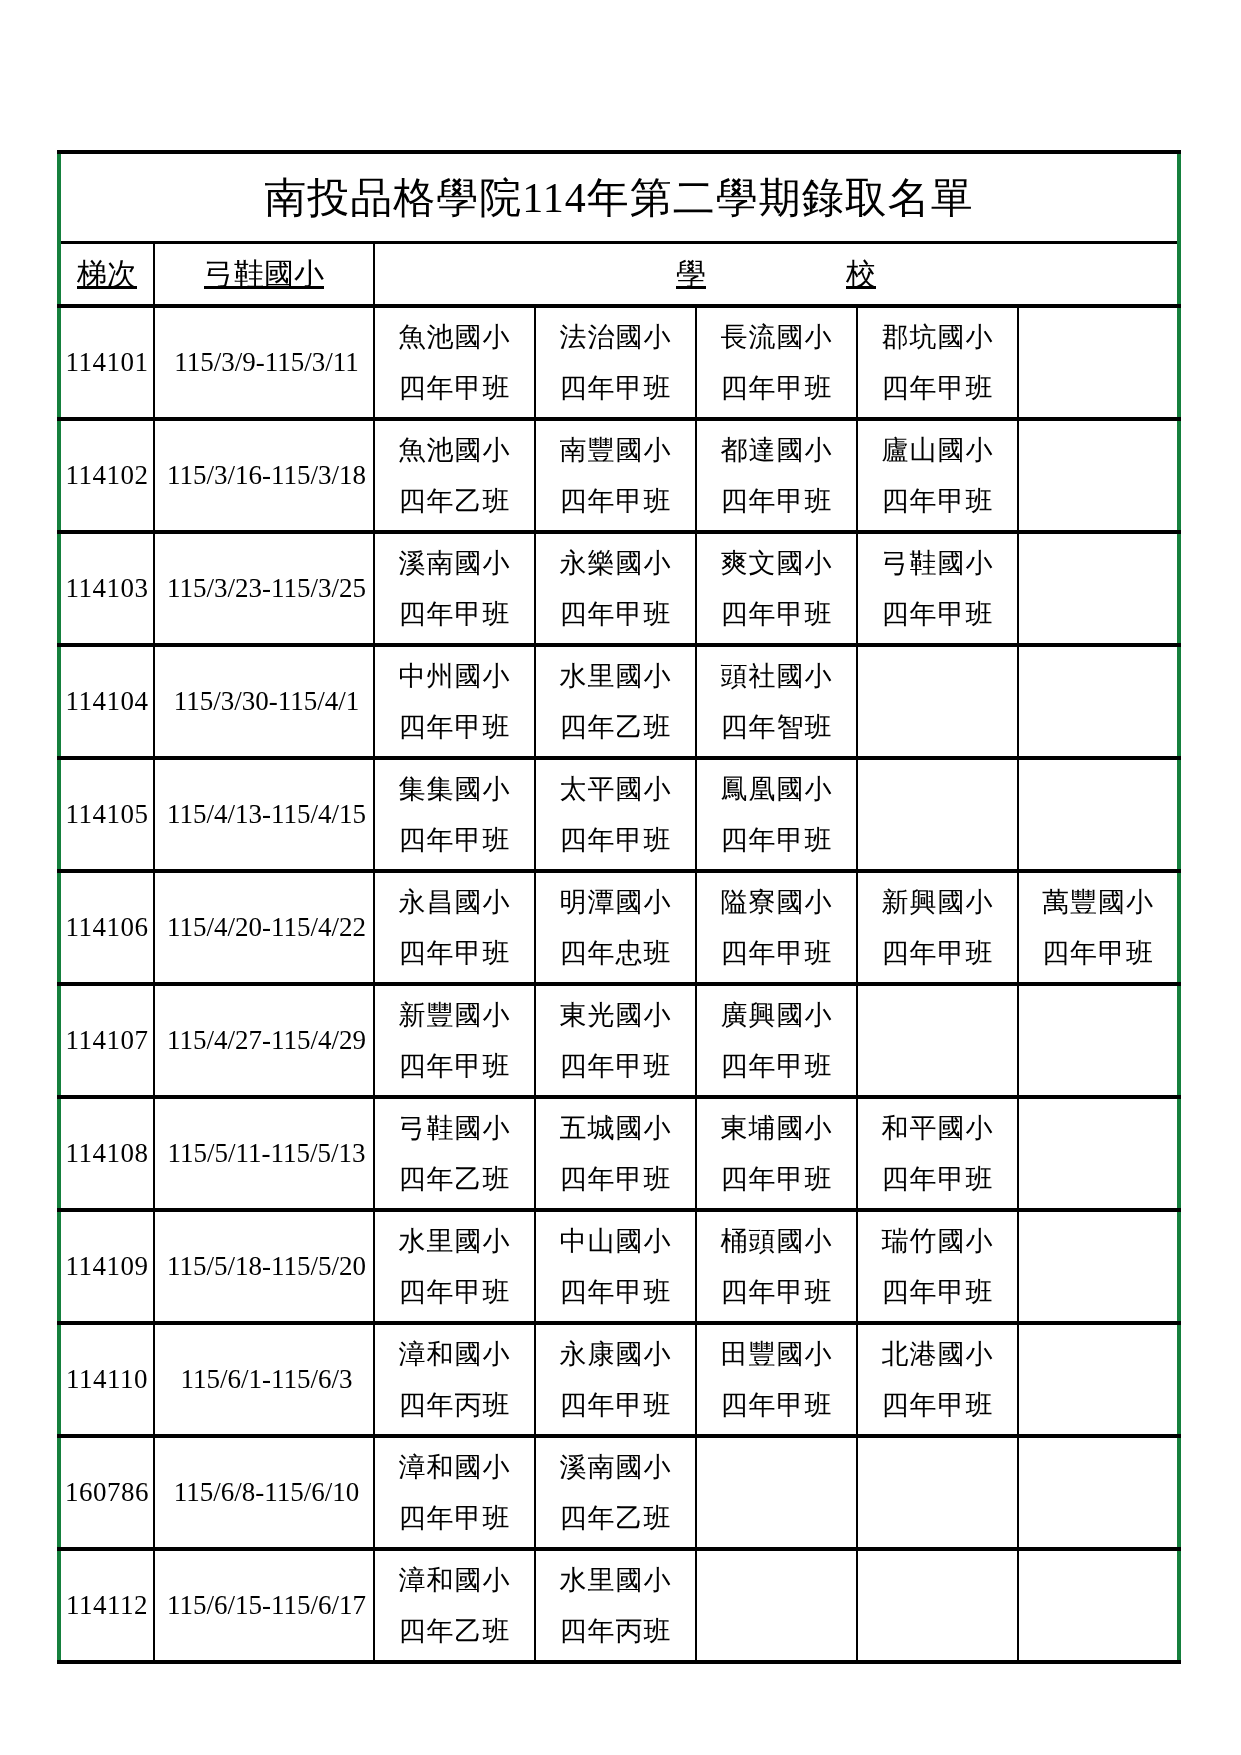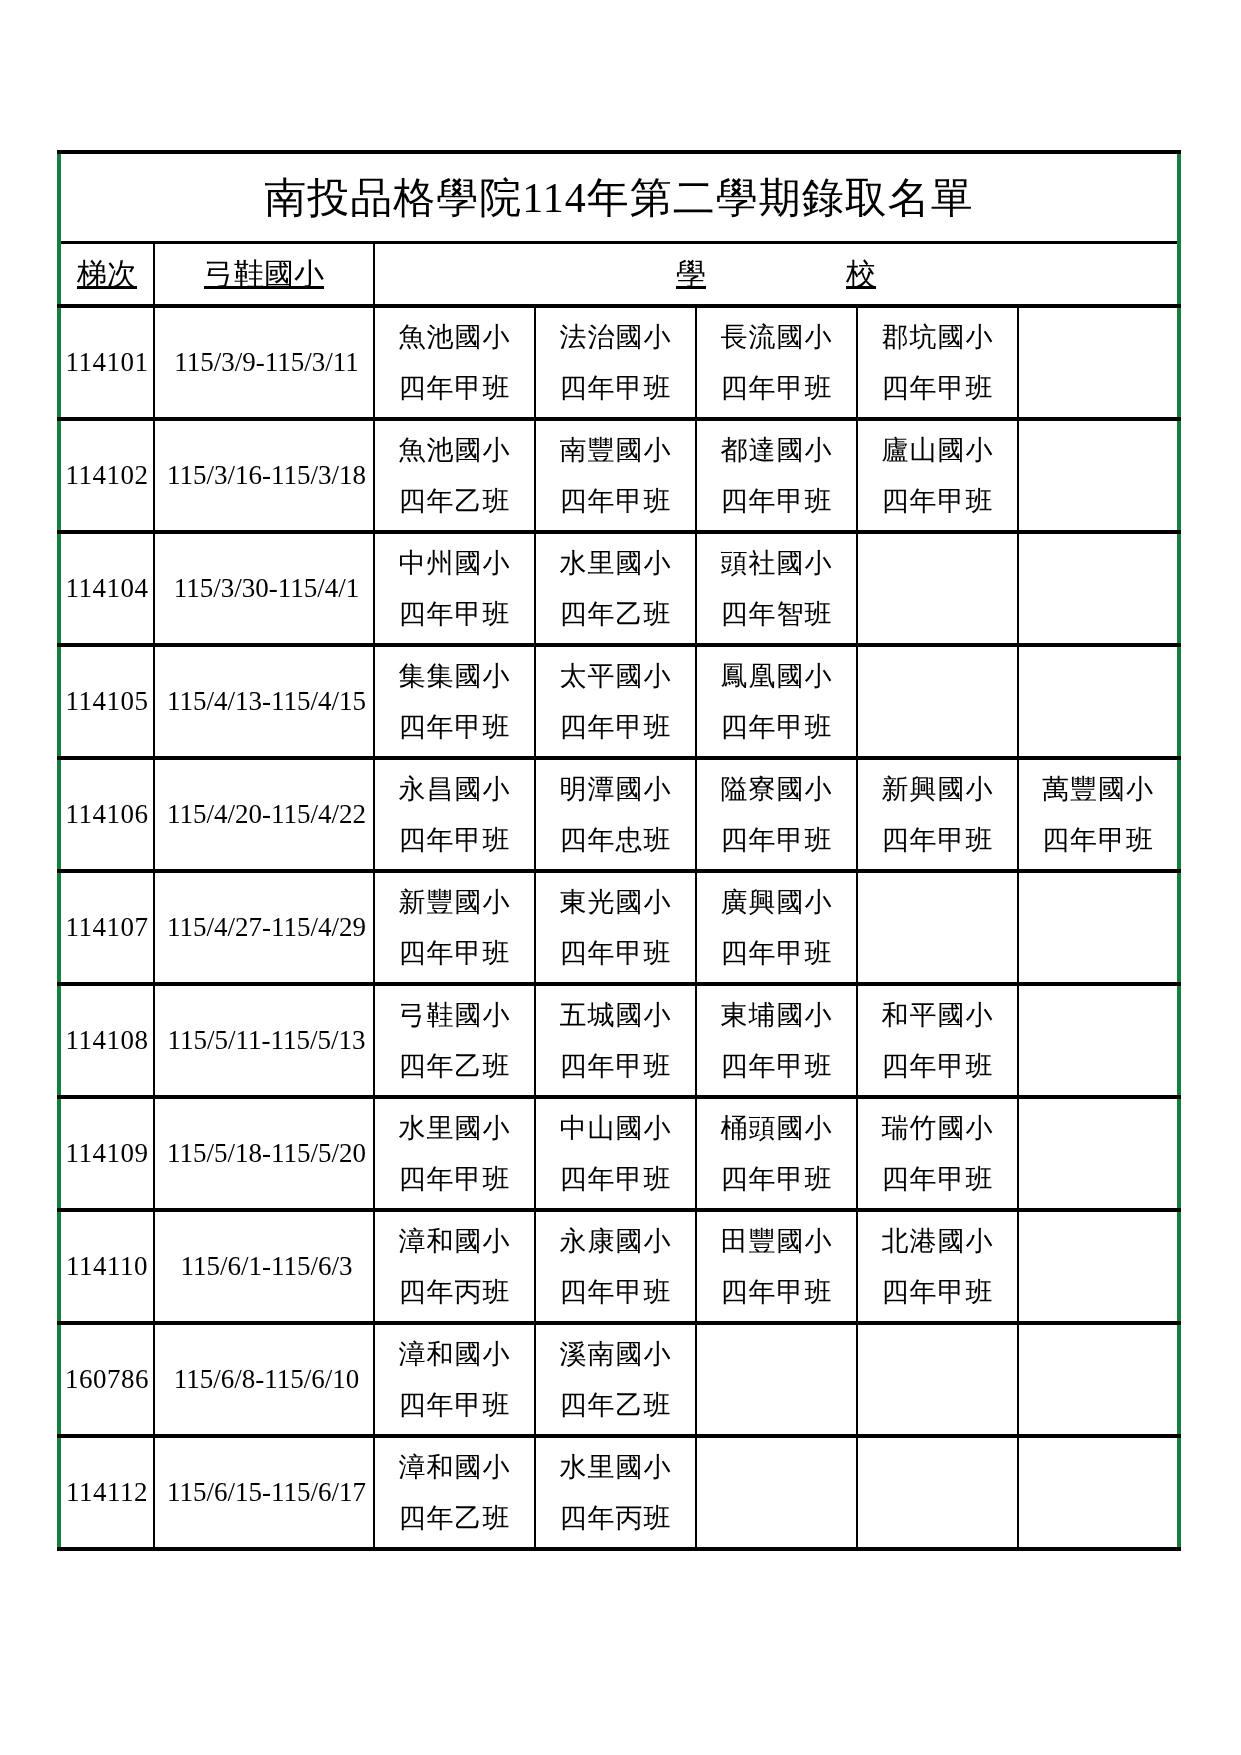--- a/index.html
+++ b/index.html
@@ -120,20 +120,33 @@
 四年乙班</td>
         <td class="c-school">南豐國小
 四年甲班</td>
         <td class="c-school">都達國小
 四年甲班</td>
         <td class="c-school">廬山國小
 四年甲班</td>
         <td class="c-school"></td>
       </tr>
       <tr class="data-row">
+        <td class="c-batch">114103</td>
+        <td class="c-time">115/3/23-115/3/25</td>
+        <td class="c-school">溪南國小
+四年甲班</td>
+        <td class="c-school">永樂國小
+四年甲班</td>
+        <td class="c-school">爽文國小
+四年甲班</td>
+        <td class="c-school">弓鞋國小
+四年甲班</td>
+        <td class="c-school"></td>
+      </tr>
+      <tr class="data-row">
         <td class="c-batch">114104</td>
         <td class="c-time">115/3/30-115/4/1</td>
         <td class="c-school">中州國小
 四年甲班</td>
         <td class="c-school">水里國小
 四年乙班</td>
         <td class="c-school">頭社國小
 四年智班</td>
         <td class="c-school"></td>
         <td class="c-school"></td>

